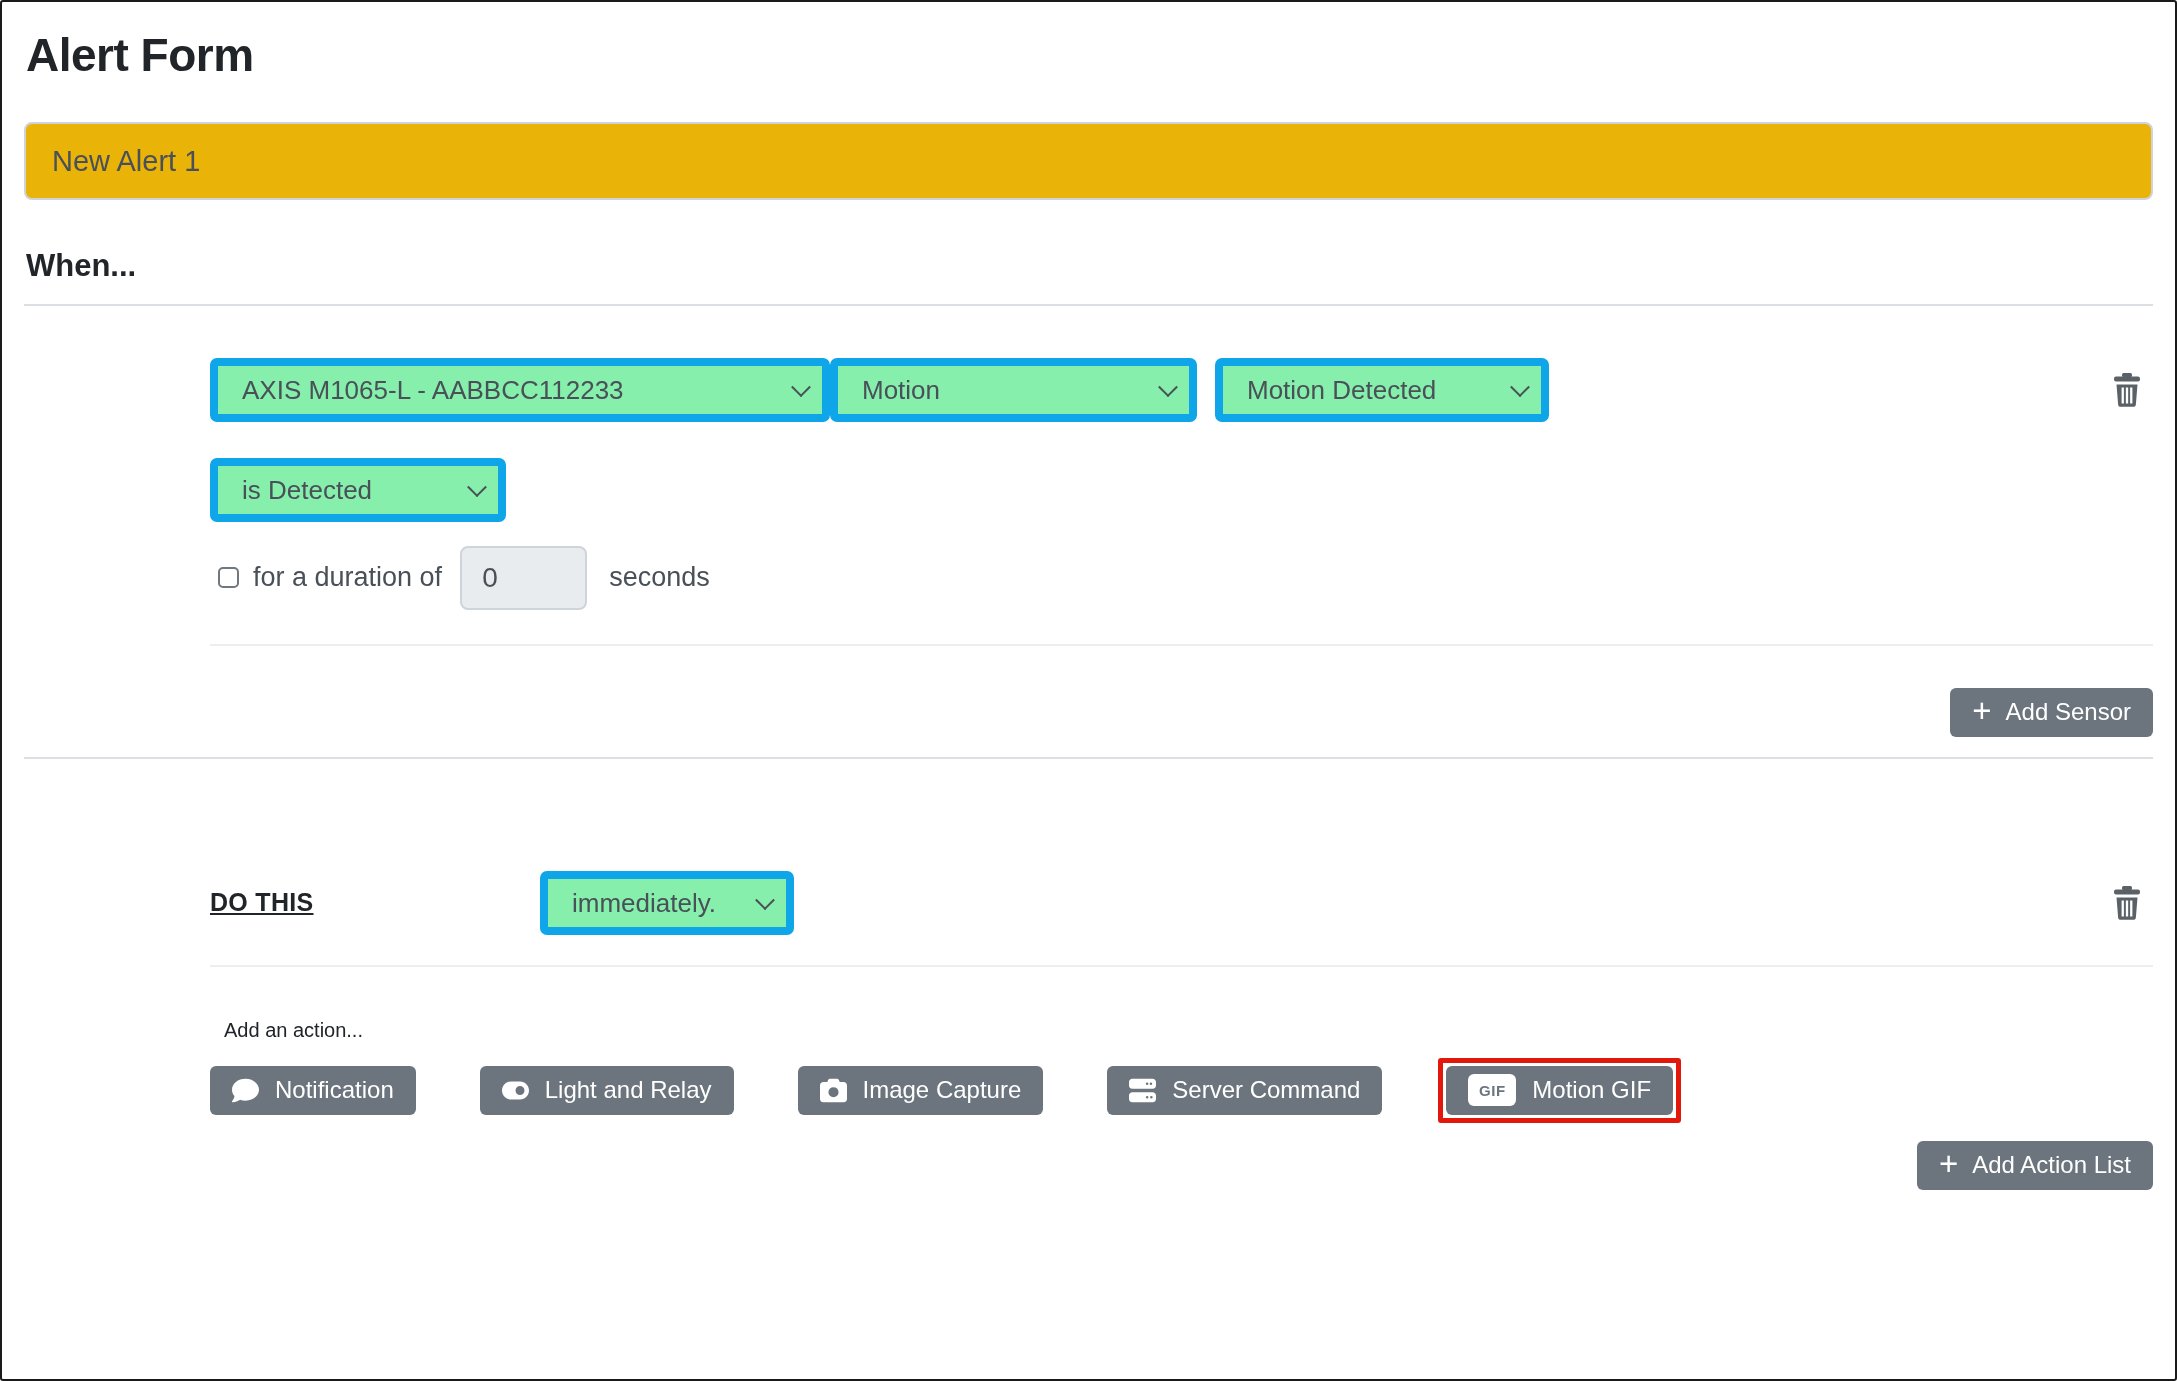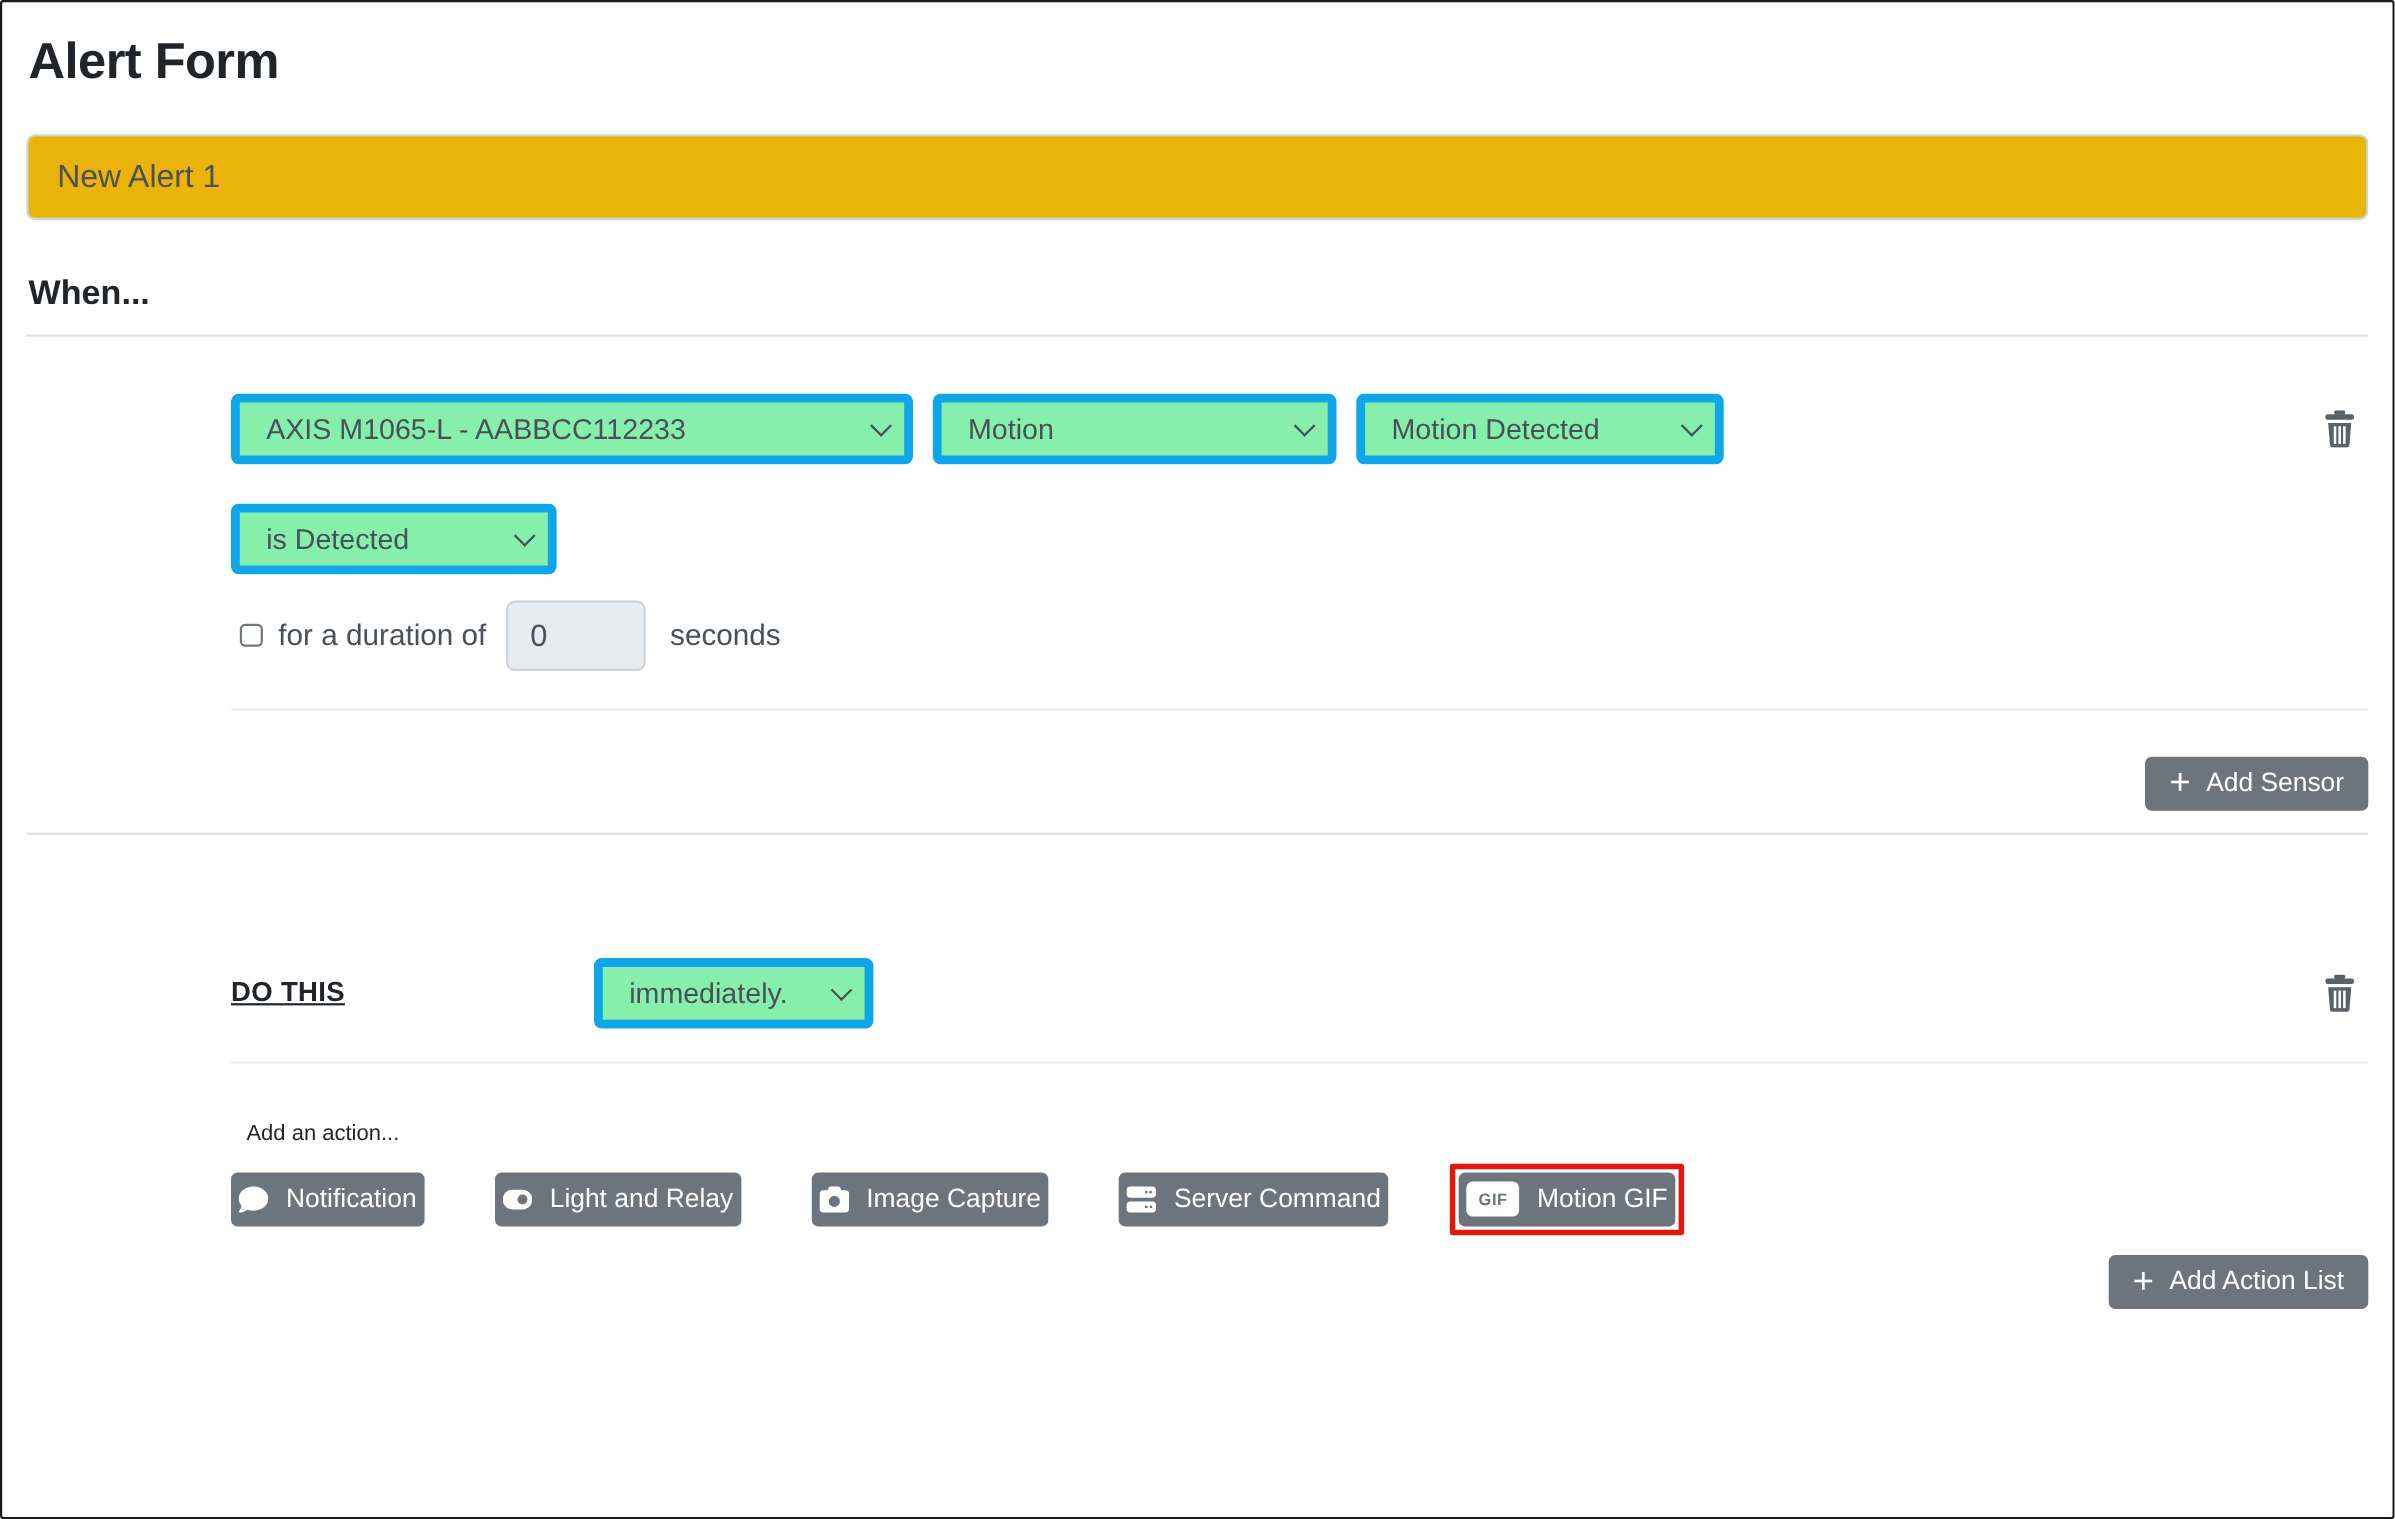--- a/index.html
+++ b/index.html
@@ -27,21 +27,21 @@
     height:64px;border:8px solid #0ea5e9;border-radius:7px;background:#86efac;
     font-family:inherit;font-size:26px;color:#495057;
     padding:0 58px 0 24px;box-sizing:border-box;width:100%;cursor:pointer;outline:none;
   }
   .chev{
     position:absolute;right:22px;top:50%;width:12px;height:12px;
     border-right:2.5px solid #4a5056;border-bottom:2.5px solid #4a5056;
     transform:translateY(-70%) rotate(45deg);pointer-events:none;
   }
   .w-sensor{width:620px;}
-  .w-metric{width:367px;margin-left:18px;}
+  .w-metric{width:367px;}
   .w-event{width:334px;margin-left:18px;}
   .w-cond{width:296px;}
   .w-timing{width:254px;}
   .row2{margin-top:36px;}
 
   .duration-row{display:flex;align-items:center;margin-top:24px;color:#495057;font-size:27px;}
   .checkbox{
     appearance:none;-webkit-appearance:none;width:21px;height:21px;box-sizing:border-box;
     border:2px solid #70777e;border-radius:5px;background:#fff;margin:0 14px 0 8px;cursor:pointer;flex:none;
   }
@@ -64,21 +64,21 @@
 
   .dothis-row{display:flex;align-items:center;margin-top:112px;}
   .dothis-label{font-size:25px;font-weight:700;width:330px;flex:none;letter-spacing:0.3px;color:#212529;text-decoration:underline;}
 
   .trash-btn{margin-left:auto;margin-right:12px;background:none;border:none;padding:0;cursor:pointer;line-height:0;align-self:center;}
 
   .add-action-label{margin:52px 0 0 14px;font-size:20px;color:#212529;}
   .actions-row{display:flex;align-items:center;margin-top:24px;gap:64px;}
   .action-btn{
     display:inline-flex;align-items:center;gap:16px;height:49px;background:#6c757d;color:#fff;
-    border:none;border-radius:6px;font-size:24px;padding:0 7px;font-family:inherit;cursor:pointer;white-space:nowrap;
+    border:none;border-radius:6px;font-size:24px;padding:0 22px;font-family:inherit;cursor:pointer;white-space:nowrap;
   }
   .icon-svg{width:27px;height:27px;fill:#ffffff;flex:none;}
   .gif-badge{
     display:inline-flex;align-items:center;justify-content:center;flex:none;
     width:48px;height:32px;background:#fff;border-radius:6px;color:#6c757d;
     font-weight:700;font-size:15px;letter-spacing:0.5px;
   }
   .highlight-wrap{display:inline-flex;border:5px solid #e2180d;padding:3px;border-radius:3px;margin:-8px;}
 </style>
 </head>

